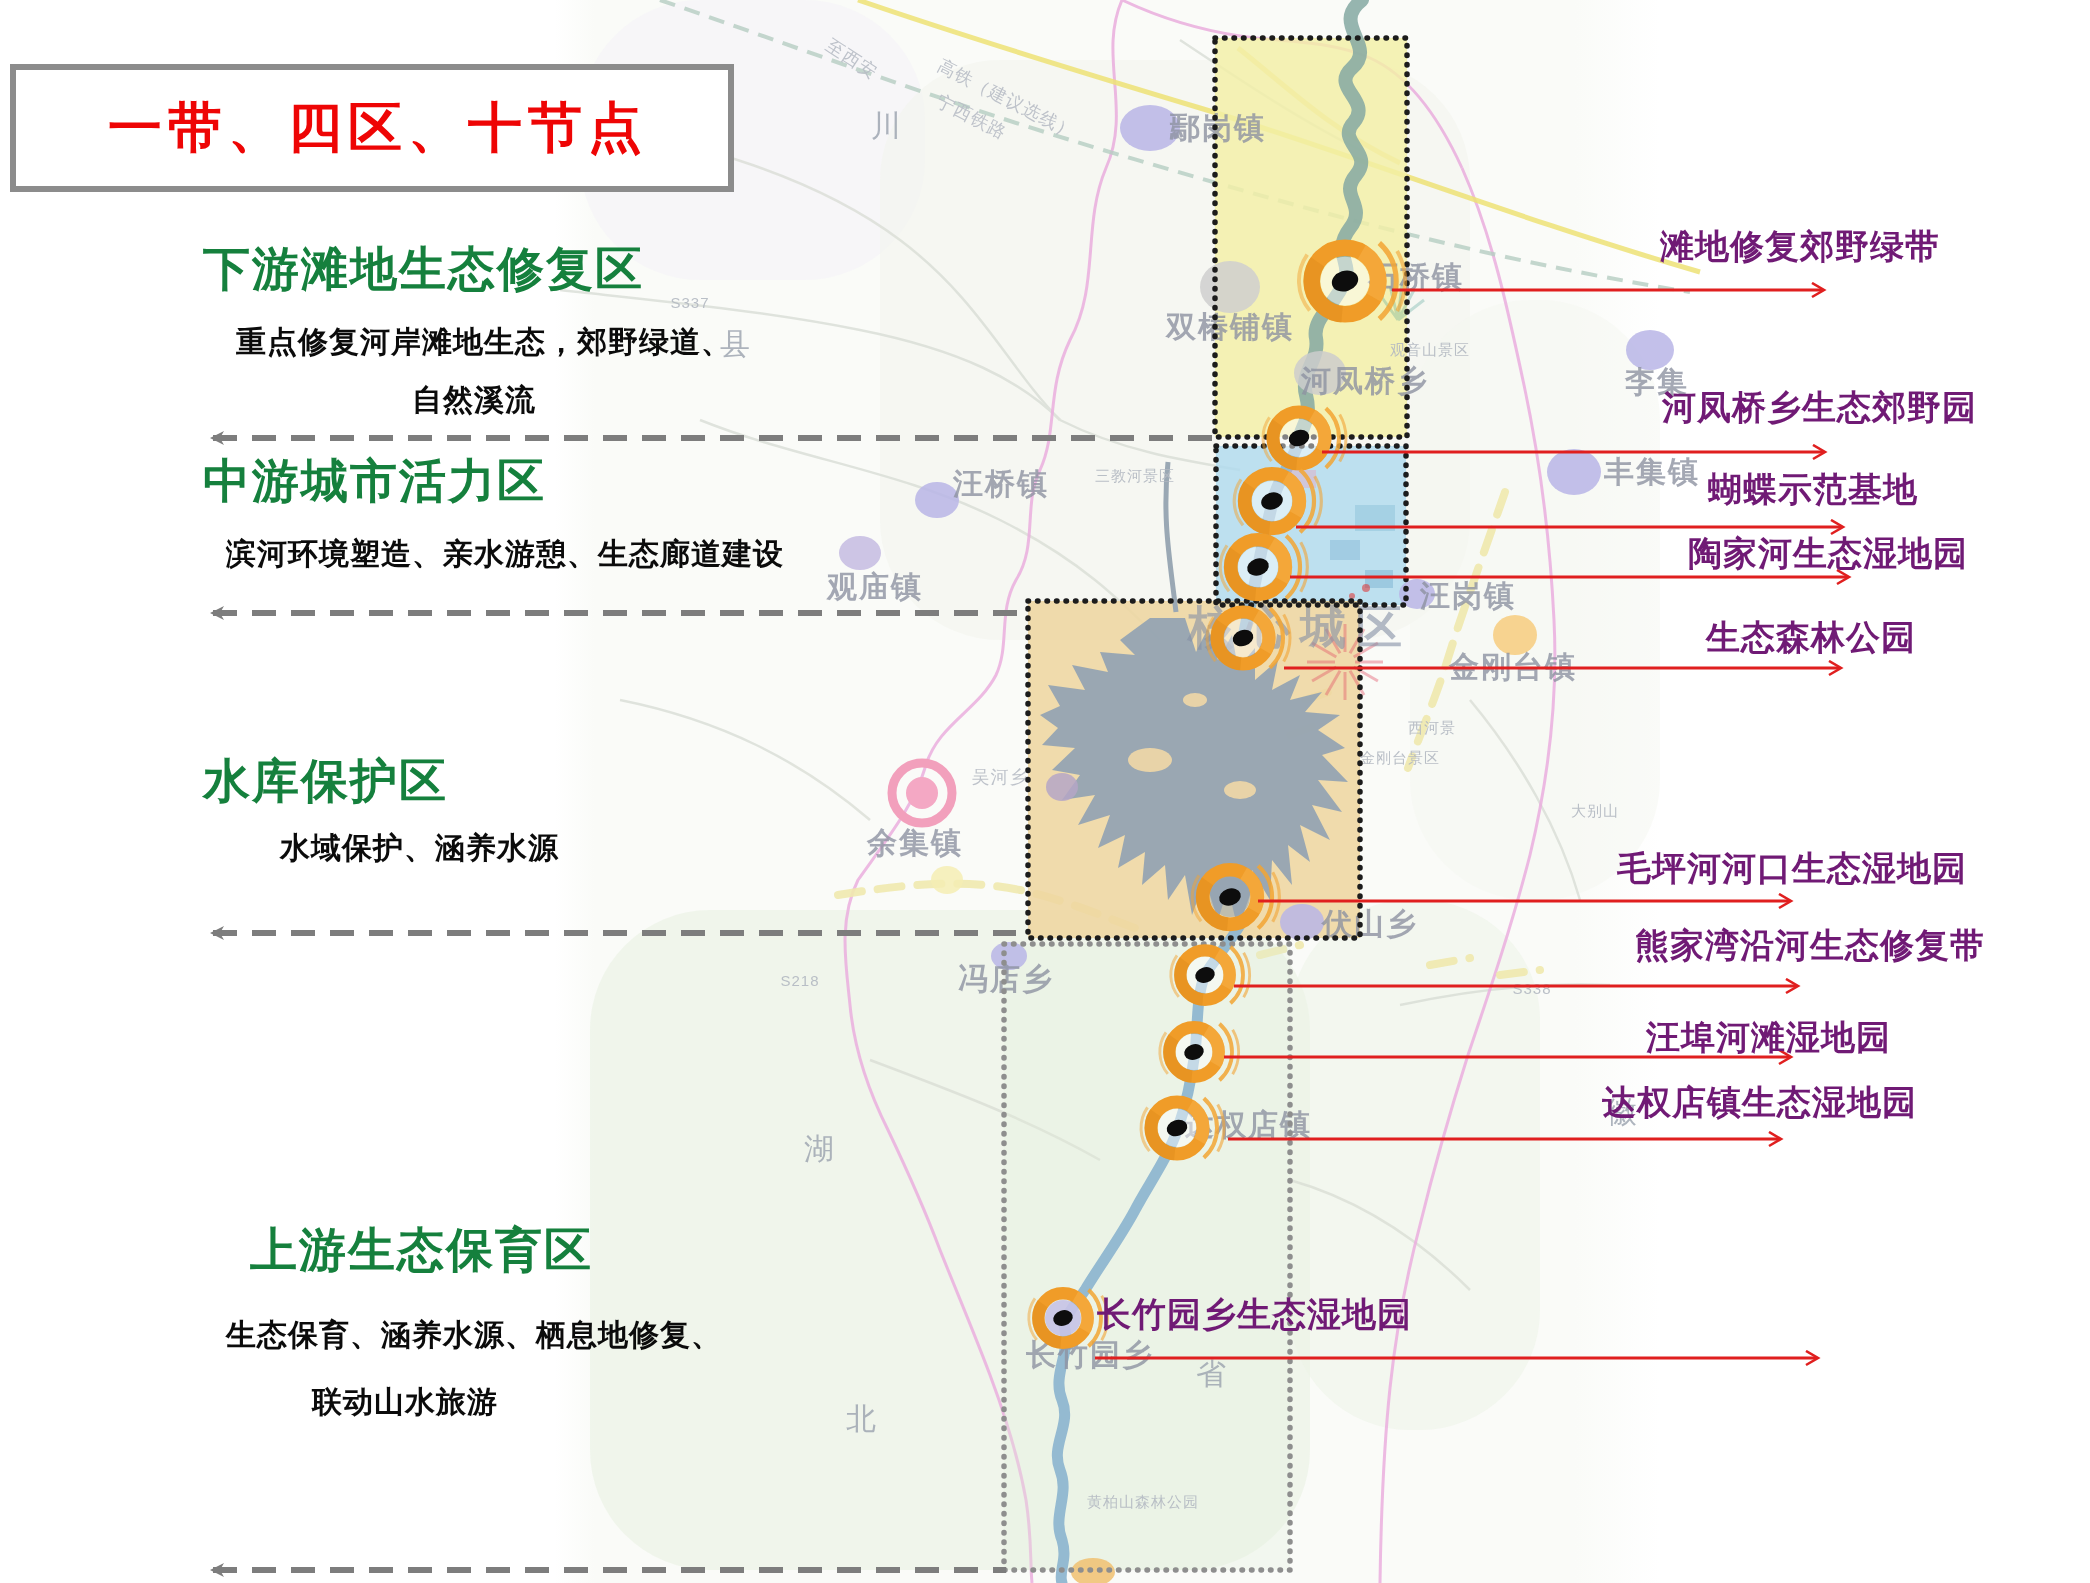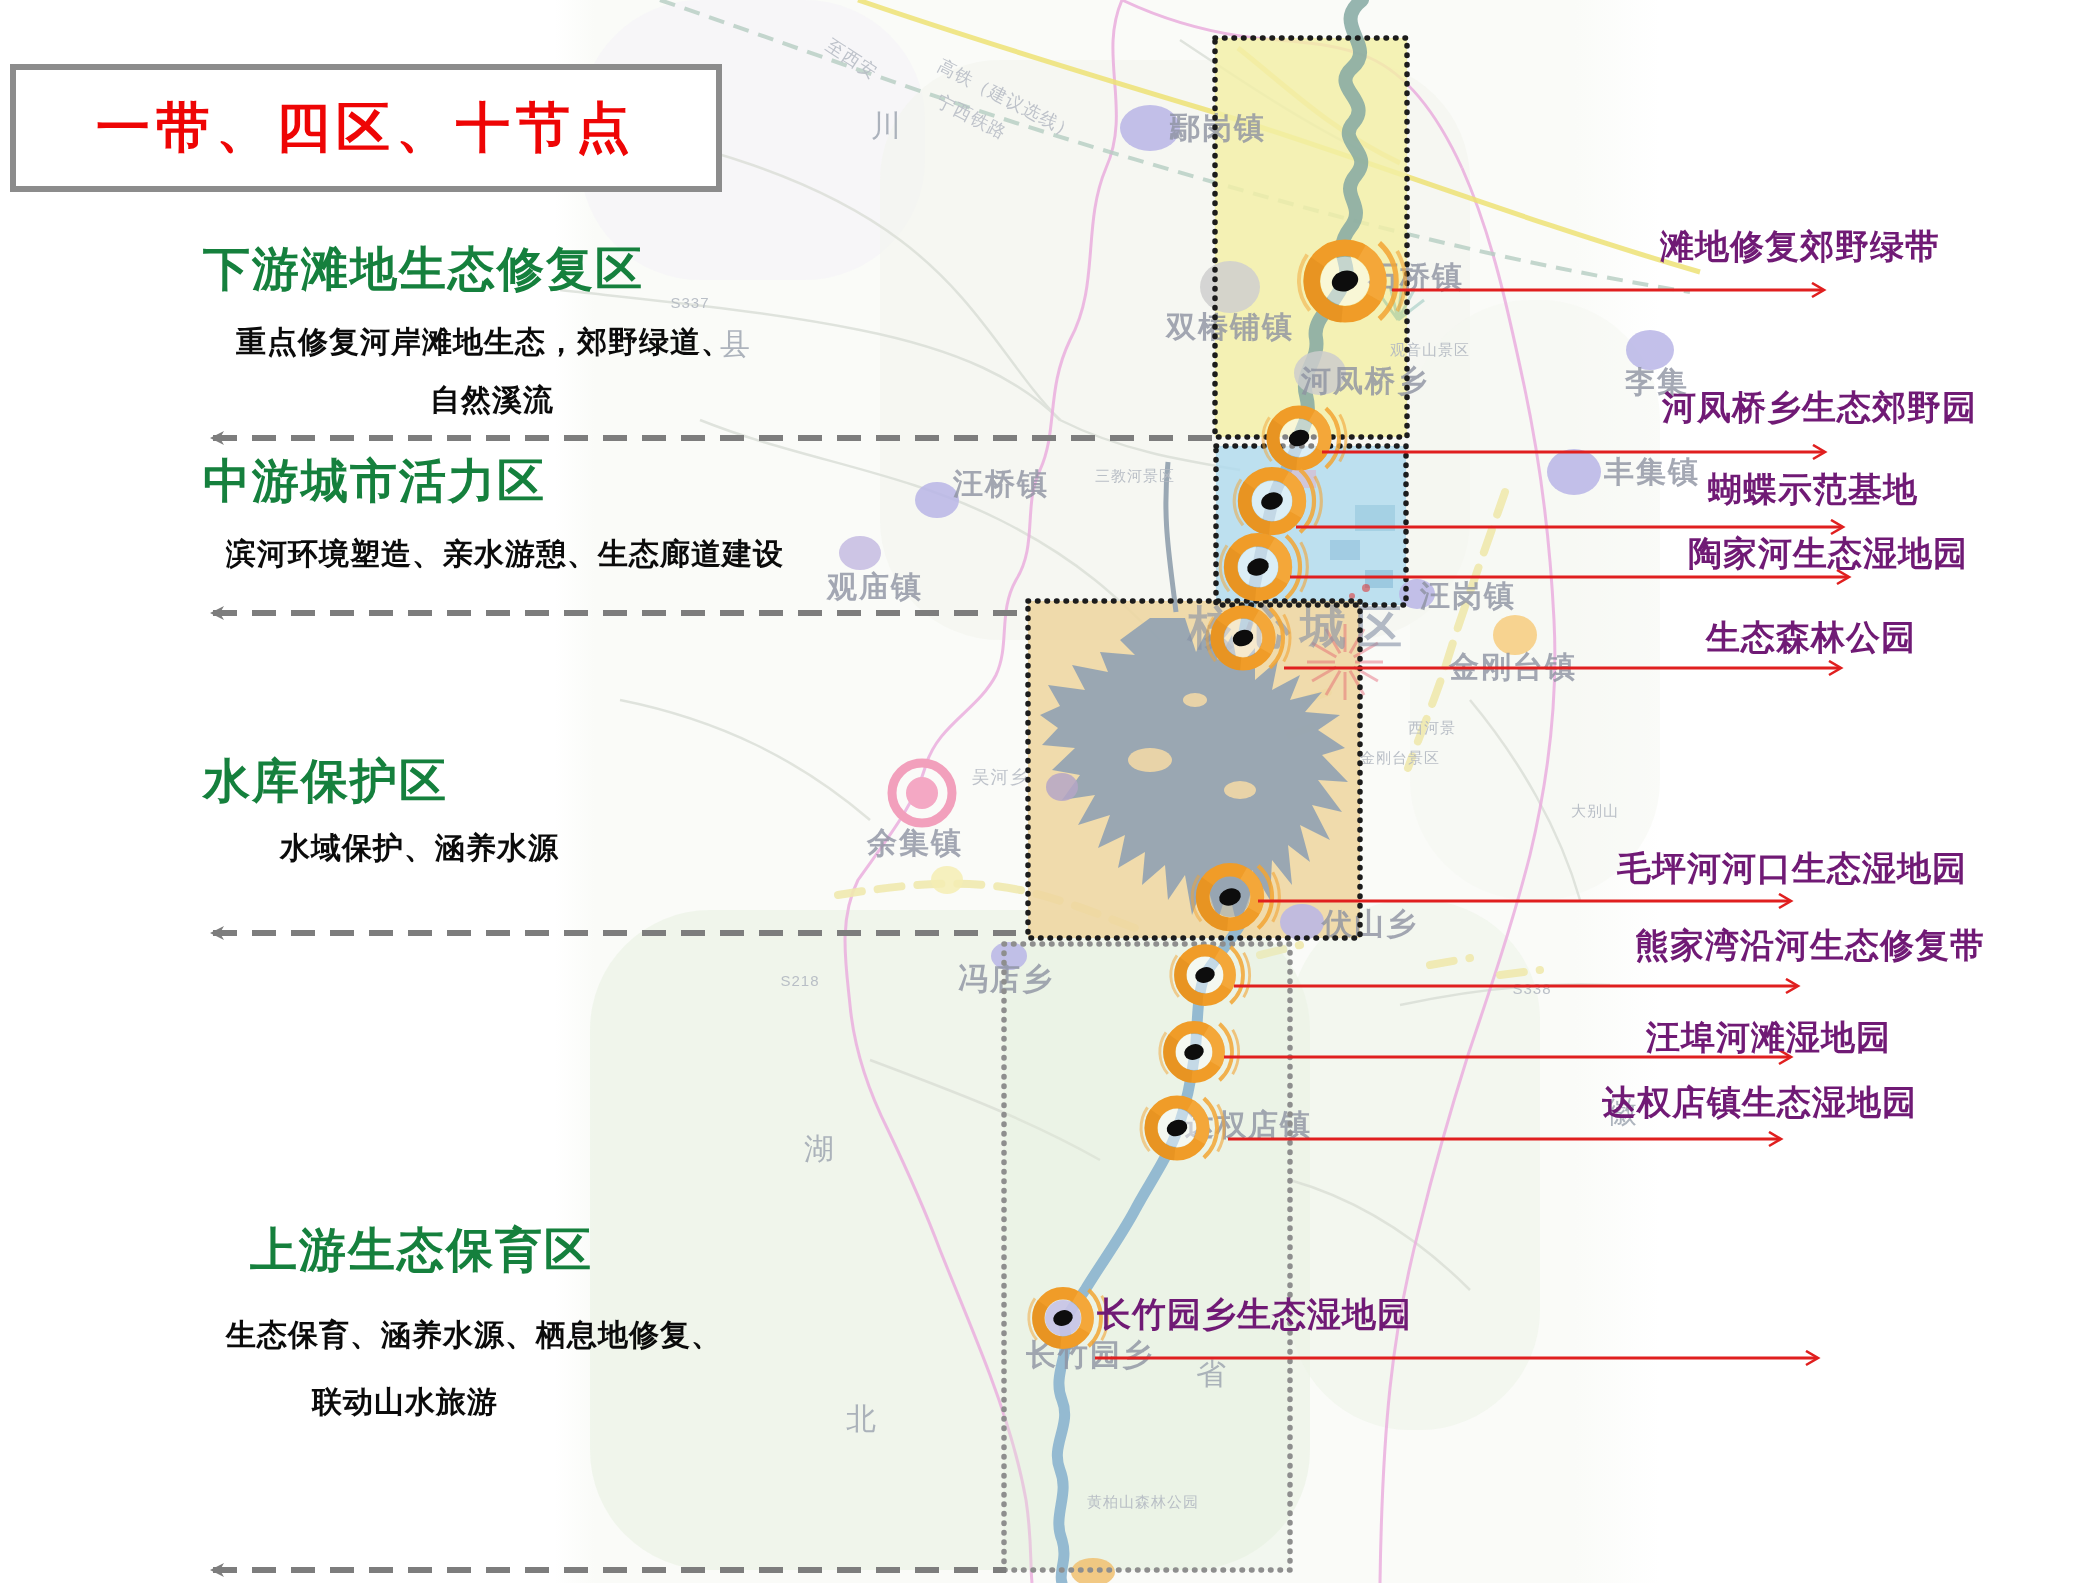--- a/index.html
+++ b/index.html
@@ -6,21 +6,21 @@
   #stage{position:relative;width:2090px;height:1583px;overflow:hidden;background:#ffffff;
          font-family:"Liberation Sans","DejaVu Sans",sans-serif;}
   
   #map-base{position:absolute;left:555px;top:0;width:1105px;height:1583px;
     background:linear-gradient(90deg, rgba(250,251,248,0) 0px, #fafbf8 40px, #fafbf8 1020px, rgba(250,251,248,0) 1105px);}
   .tint{position:absolute;border-radius:120px;}
   
   #overlay{position:absolute;left:0;top:0;width:2090px;height:1583px;}
   
   #title-box{position:absolute;left:10px;top:64px;width:700px;height:116px;background:#ffffff;
-    border:6px solid #8c8c8c;display:flex;align-items:center;justify-content:center;z-index:30;}
+    border:6px solid #8c8c8c;display:flex;align-items:center;justify-content:center;z-index:30;padding-left:12px;}
   #title-box .t{font-size:54px;font-weight:bold;color:#ee0505;letter-spacing:6px;white-space:nowrap;}
   
   .zname{position:absolute;font-weight:bold;color:#15803d;font-size:47px;letter-spacing:2px;white-space:nowrap;z-index:25;}
   .zdesc{position:absolute;font-weight:bold;color:#0b0b0b;font-size:30px;letter-spacing:1px;white-space:nowrap;z-index:25;}
   
   .anno{position:absolute;font-weight:bold;color:#701a75;font-size:34px;letter-spacing:1px;
         white-space:nowrap;transform:translateY(-50%);z-index:26;}
   
   .town{font-size:30px;fill:#8e93a2;opacity:.8;font-weight:bold;letter-spacing:2px;}
   .tiny{font-size:15px;fill:#b3b9c2;opacity:.9;letter-spacing:1px;}
@@ -315,21 +315,21 @@
         <line x1="1095" y1="1358" x2="1817" y2="1358" stroke="#e01f1f" stroke-width="3" marker-end="url(#mk-red)"></line>
       </g>
   </svg>
 
   <div id="title-box">
     <span class="t">一带、四区、十节点</span>
   </div>
 
   <div class="zname" style="left:203px;top:238px;">下游滩地生态修复区</div>
   <div class="zdesc" style="left:236px;top:322px;">重点修复河岸滩地生态，郊野绿道、</div>
-  <div class="zdesc" style="left:430px;top:380px;">自然溪流</div>
+  <div class="zdesc" style="left:412px;top:380px;">自然溪流</div>
 
   <div class="zname" style="left:203px;top:450px;">中游城市活力区</div>
   <div class="zdesc" style="left:226px;top:534px;">滨河环境塑造、亲水游憩、生态廊道建设</div>
 
   <div class="zname" style="left:203px;top:750px;">水库保护区</div>
   <div class="zdesc" style="left:280px;top:828px;">水域保护、涵养水源</div>
 
   <div class="zname" style="left:250px;top:1219px;">上游生态保育区</div>
   <div class="zdesc" style="left:226px;top:1315px;">生态保育、涵养水源、栖息地修复、</div>
   <div class="zdesc" style="left:312px;top:1382px;">联动山水旅游</div>

